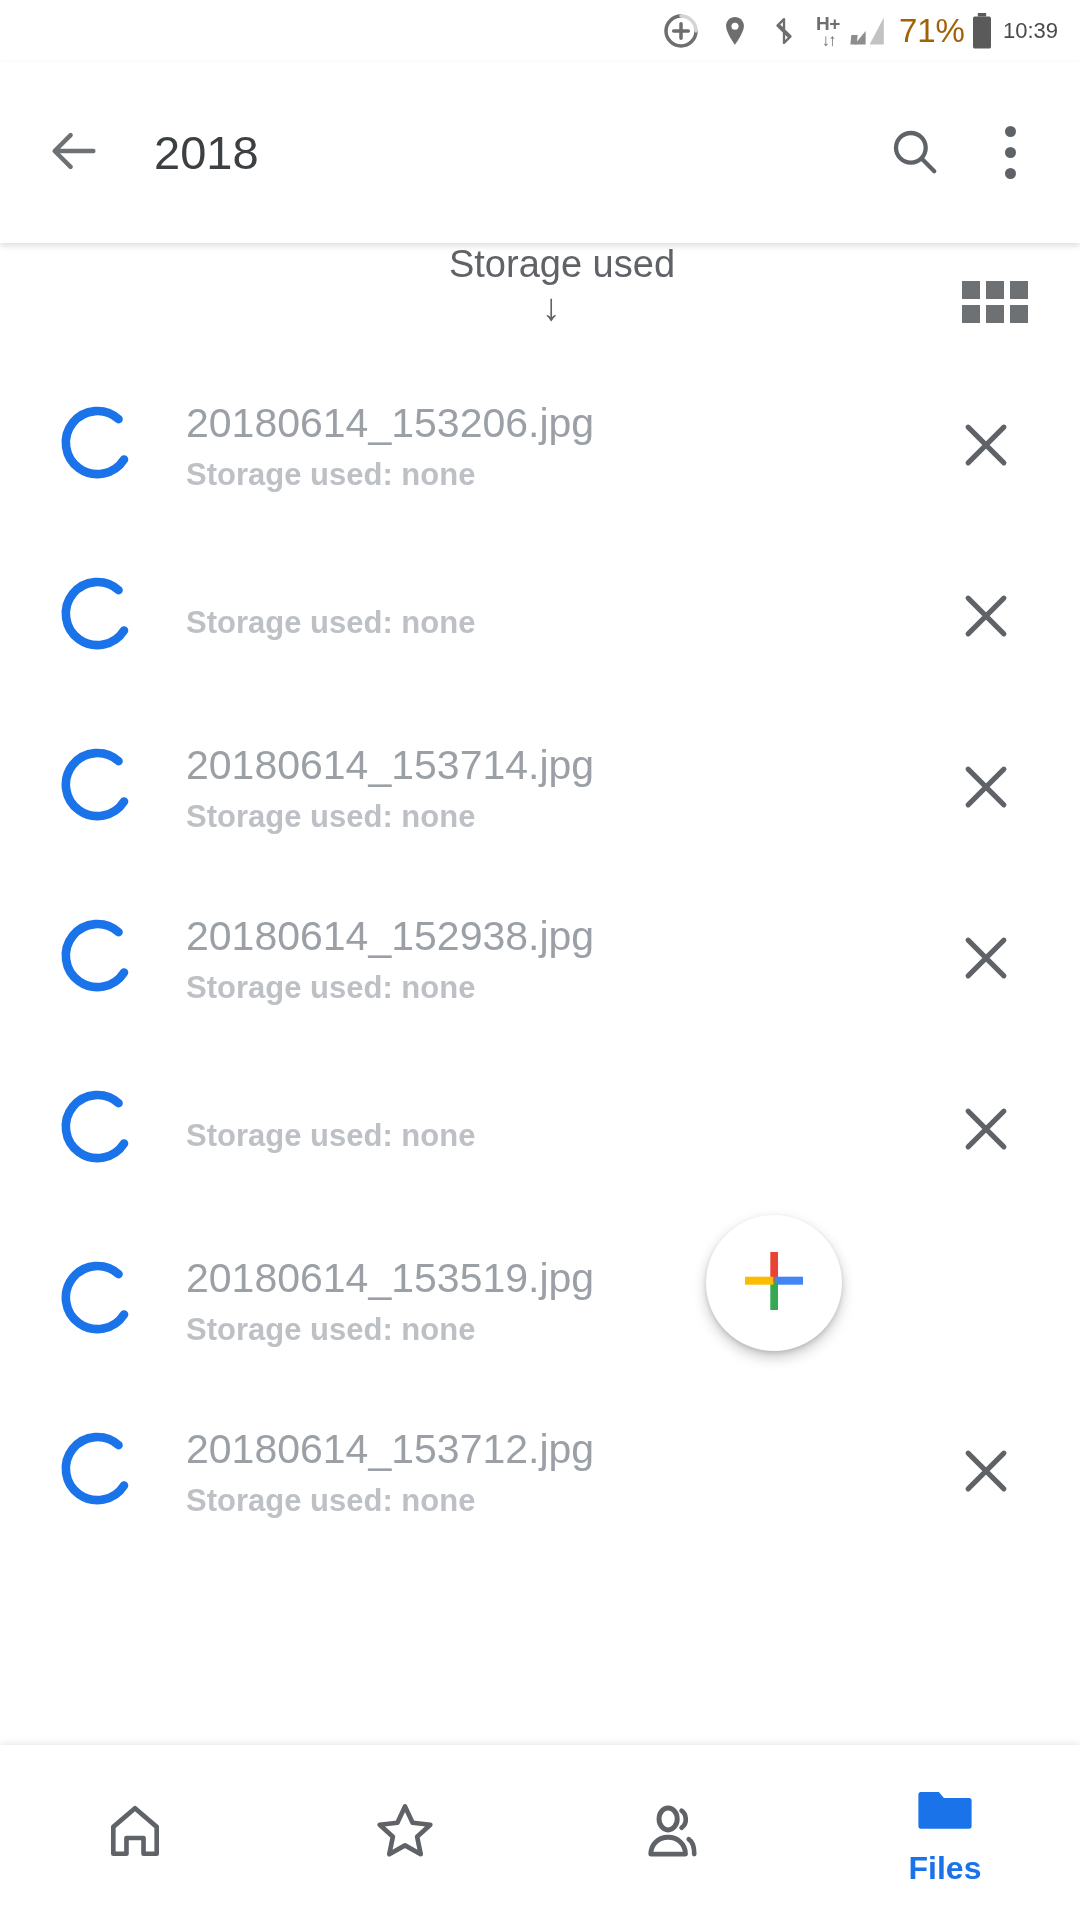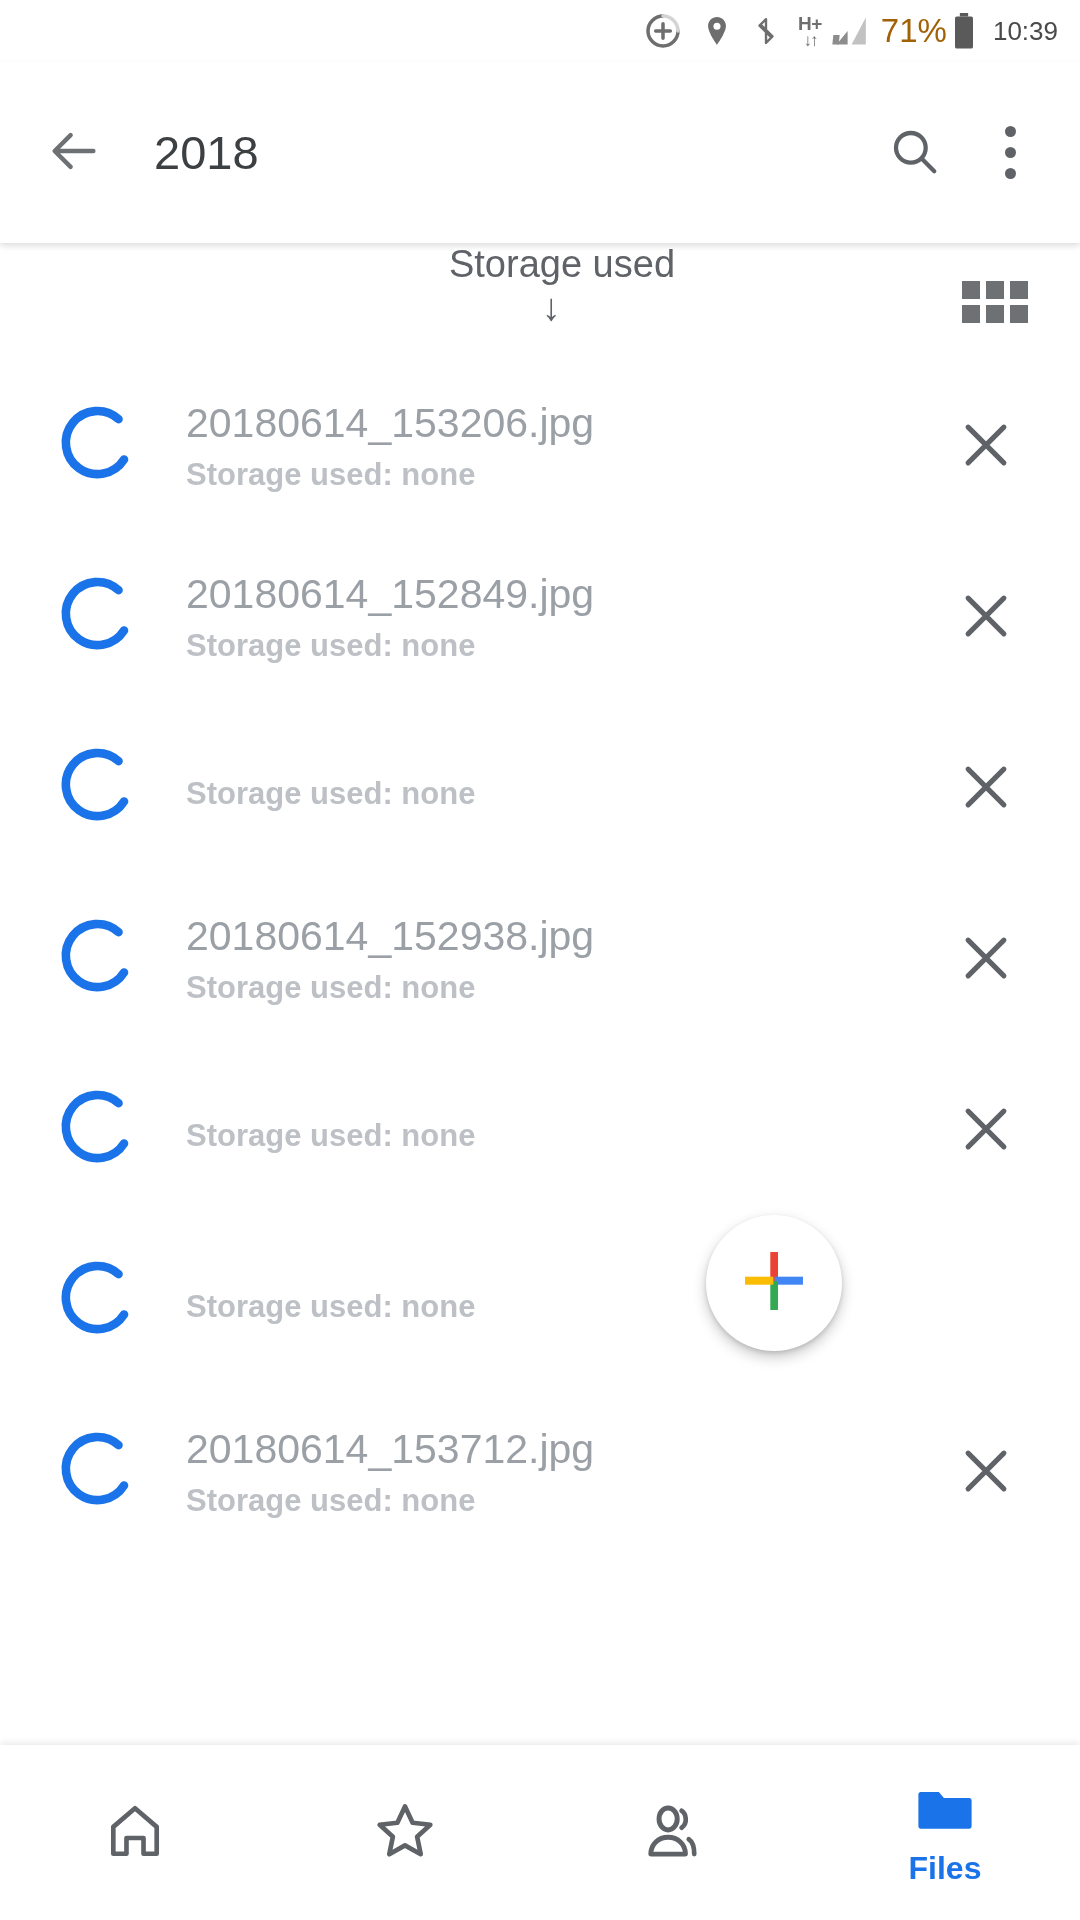--- a/index.html
+++ b/index.html
@@ -13,21 +13,21 @@
 
   
   .statusbar{
     position:absolute; top:0; left:0; width:1080px; height:62px;
     display:flex; align-items:center; justify-content:flex-end;
     padding-right:22px; gap:0px;
   }
   .st-ico{ display:flex; align-items:center; justify-content:center; color:#737373; }
   .st-gap{ width:17px; }
   .sb-pct{ font-size:33px; color:#a16207; margin-right:4px;}
-  .sb-time{ font-size:26px; color:#4a4a4a; margin-left:16px; }
+  .sb-time{ font-size:22px; color:#4a4a4a; margin-left:8px; }
 
   
   .hplus{ display:flex; flex-direction:column; align-items:center; line-height:1; }
   .hplus .lbl{ font-size:19px; font-weight:bold; color:#6e6e6e; letter-spacing:-.5px;}
   .hplus .arrows{ font-size:17px; color:#6e6e6e; letter-spacing:-2px; margin-top:-1px;}
 
   
   .appbar{
     position:absolute; top:62px; left:0; width:1080px; height:181px;
     background:#fff; display:flex; align-items:center;
@@ -192,39 +192,39 @@
       </div>
     </div>
 
     <div class="row">
       <div class="spinner">
         <svg width="88" height="88" viewBox="0 0 24 24">
           <path d="M16.5 4.4A8.6 8.6 0 1 0 18 15.4" fill="none" stroke="#1a73e8" stroke-width="2.35" stroke-linecap="round"></path>
         </svg>
       </div>
       <div class="row-txt">
-        <div class="row-title">20180614_152849.jpg</div>
-        <div class="row-sub">Storage used: none</div>
-      </div>
-      <div class="row-x">
-        <span>
-          <svg width="58" height="58" viewBox="0 0 24 24">
-            <path d="M4.6 4.6 19.4 19.4M19.4 4.6 4.6 19.4" stroke="#5f6368" stroke-width="2.1" stroke-linecap="round"></path>
-          </svg>
-        </span>
-      </div>
-    </div>
-
-    <div class="row">
-      <div class="spinner">
-        <svg width="88" height="88" viewBox="0 0 24 24">
-          <path d="M16.5 4.4A8.6 8.6 0 1 0 18 15.4" fill="none" stroke="#1a73e8" stroke-width="2.35" stroke-linecap="round"></path>
-        </svg>
-      </div>
-      <div class="row-txt">
+        <div class="row-sub">Storage used: none</div>
+      </div>
+      <div class="row-x">
+        <span>
+          <svg width="58" height="58" viewBox="0 0 24 24">
+            <path d="M4.6 4.6 19.4 19.4M19.4 4.6 4.6 19.4" stroke="#5f6368" stroke-width="2.1" stroke-linecap="round"></path>
+          </svg>
+        </span>
+      </div>
+    </div>
+
+    <div class="row">
+      <div class="spinner">
+        <svg width="88" height="88" viewBox="0 0 24 24">
+          <path d="M16.5 4.4A8.6 8.6 0 1 0 18 15.4" fill="none" stroke="#1a73e8" stroke-width="2.35" stroke-linecap="round"></path>
+        </svg>
+      </div>
+      <div class="row-txt">
+        <div class="row-title">20180614_153714.jpg</div>
         <div class="row-sub">Storage used: none</div>
       </div>
       <div class="row-x">
         <span>
           <svg width="58" height="58" viewBox="0 0 24 24">
             <path d="M4.6 4.6 19.4 19.4M19.4 4.6 4.6 19.4" stroke="#5f6368" stroke-width="2.1" stroke-linecap="round"></path>
           </svg>
         </span>
       </div>
     </div>
@@ -266,20 +266,21 @@
       </div>
     </div>
 
     <div class="row">
       <div class="spinner">
         <svg width="88" height="88" viewBox="0 0 24 24">
           <path d="M16.5 4.4A8.6 8.6 0 1 0 18 15.4" fill="none" stroke="#1a73e8" stroke-width="2.35" stroke-linecap="round"></path>
         </svg>
       </div>
       <div class="row-txt">
+        <div class="row-title">20180614_153519.jpg</div>
         <div class="row-sub">Storage used: none</div>
       </div>
       <div class="row-x"></div>
     </div>
 
     <div class="row">
       <div class="spinner">
         <svg width="88" height="88" viewBox="0 0 24 24">
           <path d="M16.5 4.4A8.6 8.6 0 1 0 18 15.4" fill="none" stroke="#1a73e8" stroke-width="2.35" stroke-linecap="round"></path>
         </svg>

